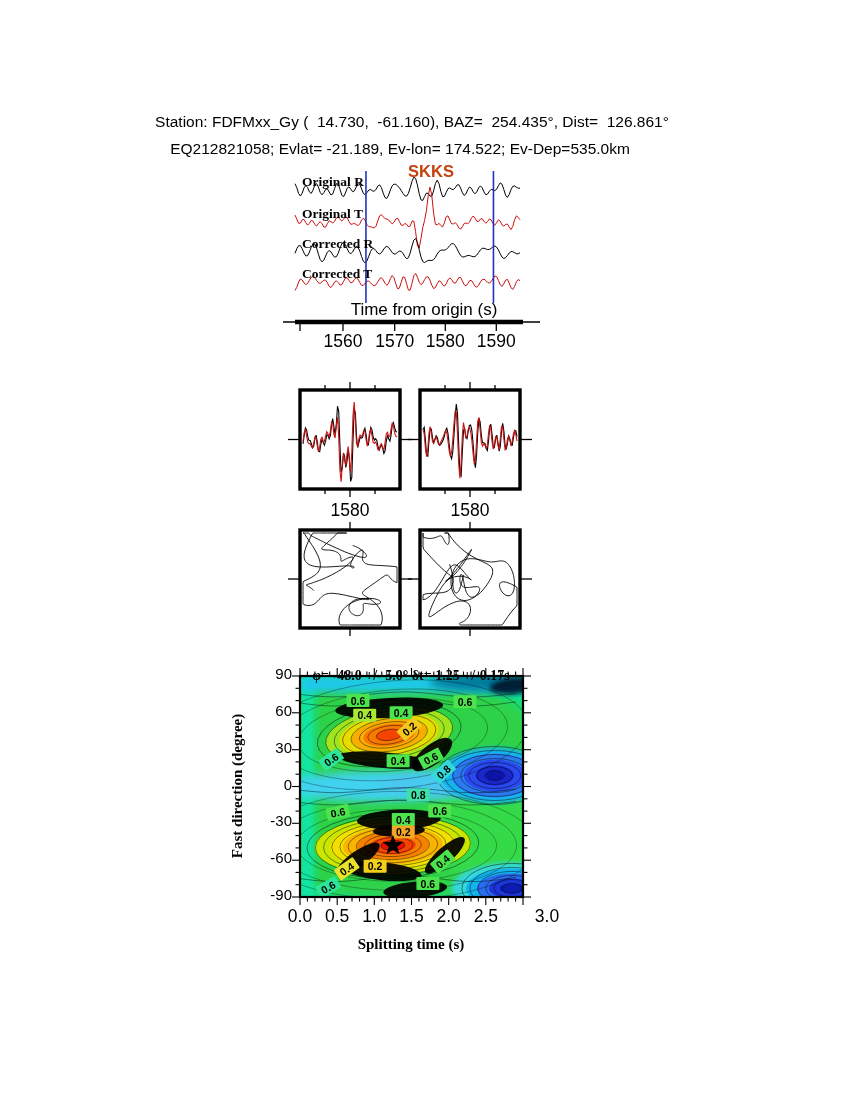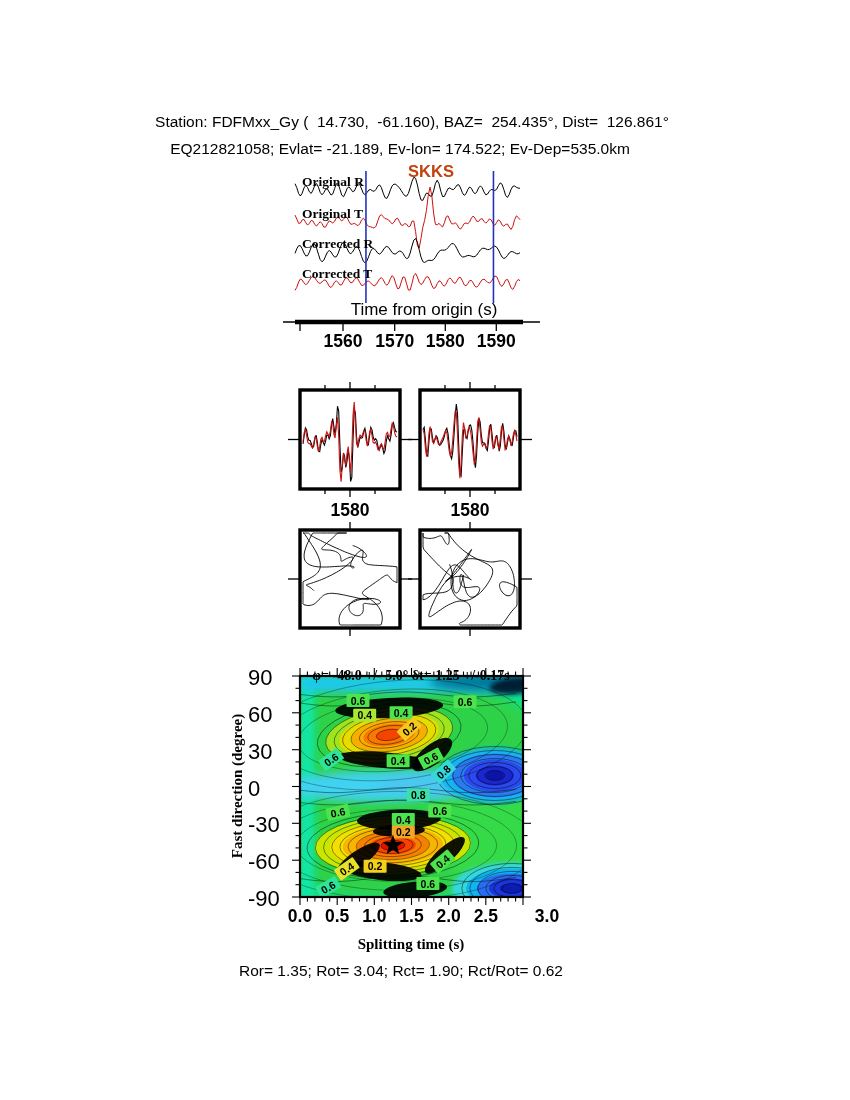--- a/index.html
+++ b/index.html
@@ -3,22 +3,22 @@
 <meta charset="utf-8">
 <style>
   html,body{margin:0;padding:0;background:#fff;}
   .page{position:relative;width:850px;height:1100px;background:#ffffff;overflow:hidden;
         font-family:"Liberation Sans",sans-serif;color:#000;}
   #gfx{position:absolute;left:0;top:0;}
   .abs{position:absolute;white-space:pre;}
   .ctr{transform:translateX(-50%);}
   .hdr{font-size:15.5px;}
   .serifb{font-family:"Liberation Serif","DejaVu Serif",serif;font-weight:bold;}
-  .tick{position:absolute;font-size:17.5px;transform:translateX(-50%);white-space:nowrap;font-weight:bold;}
-  .ytick{position:absolute;font-size:22px;width:44px;white-space:nowrap;}
+  .tick{position:absolute;font-size:17.5px;transform:translateX(-50%);white-space:nowrap;}
+  .ytick{position:absolute;font-size:15px;width:44px;text-align:right;white-space:nowrap;}
   .trlbl{position:absolute;font-family:"Liberation Serif","DejaVu Serif",serif;
          font-weight:bold;font-size:13.5px;white-space:nowrap;}
   .red{color:#c2410c;}
   #ylab{transform:translate(-50%,-50%) rotate(-90deg);transform-origin:center;}
 </style>
 </head>
 <body>
 
 <div class="page">
 
@@ -403,14 +403,13 @@
       <div class="tick" style="left:337.2px;top:906px;">0.5</div>
       <div class="tick" style="left:374.3px;top:906px;">1.0</div>
       <div class="tick" style="left:411.5px;top:906px;">1.5</div>
       <div class="tick" style="left:448.7px;top:906px;">2.0</div>
       <div class="tick" style="left:485.8px;top:906px;">2.5</div>
       <div class="tick" style="left:523.0px;top:906px;margin-left:24px;">3.0</div>
     </div>
 
   <div class="abs serifb ctr" style="left:411px;top:936px;font-size:15px;">Splitting time (s)</div>
 
-  <div class="abs ctr" style="left:401px;top:962px;font-size:15.5px;">Ror= 1.35; Rot= 3.04; Rct= 1.90; Rct/Rot= 0.62</div>
 </div>
 
 </body></html>

